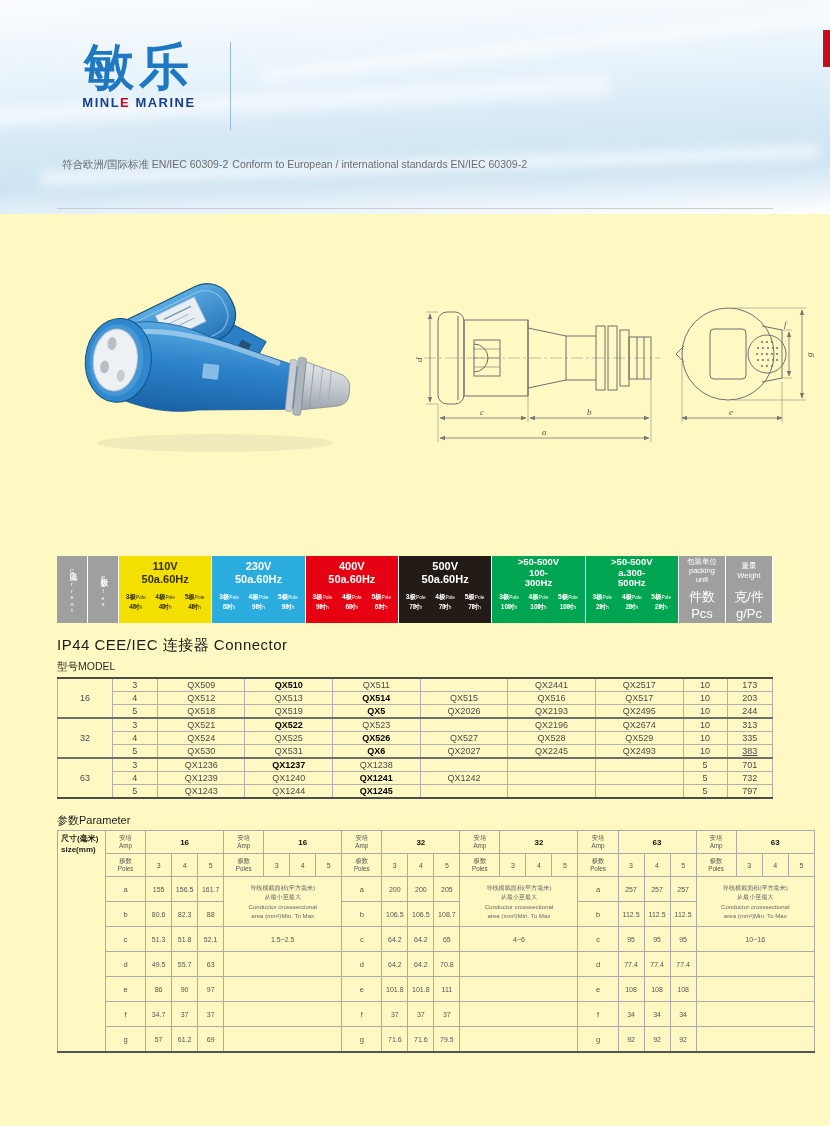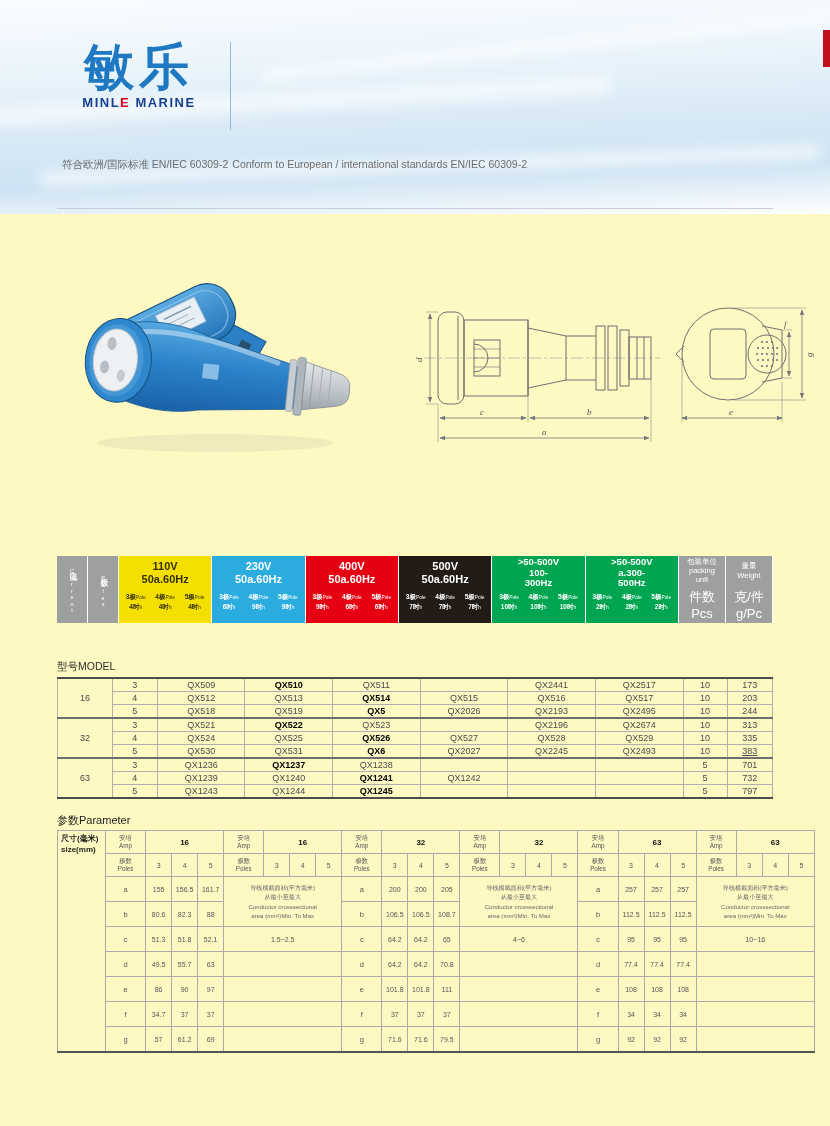--- a/index.html
+++ b/index.html
@@ -390,20 +390,21 @@
           <div>重量</div>
           <div>Weight</div>
         </div>
         <div class="gsub">
           <div>克/件</div>
           <div>g/Pc</div>
         </div>
       </div>
     </div>
 
+  <div class="sec-title">IP44 CEE/IEC 连接器 Connector</div>
   <div class="sec-sub">型号MODEL</div>
   <table class="model-table">
       <tbody>
         <tr>
           <td rowspan="3" style="width: 55px;">16</td>
           <td style="width: 45px;">3</td>
           <td style="width: 88px;">QX509</td>
           <td class="b" style="width: 88px;">QX510</td>
           <td style="width: 88px;">QX511</td>
           <td style="width: 88px;"></td>

